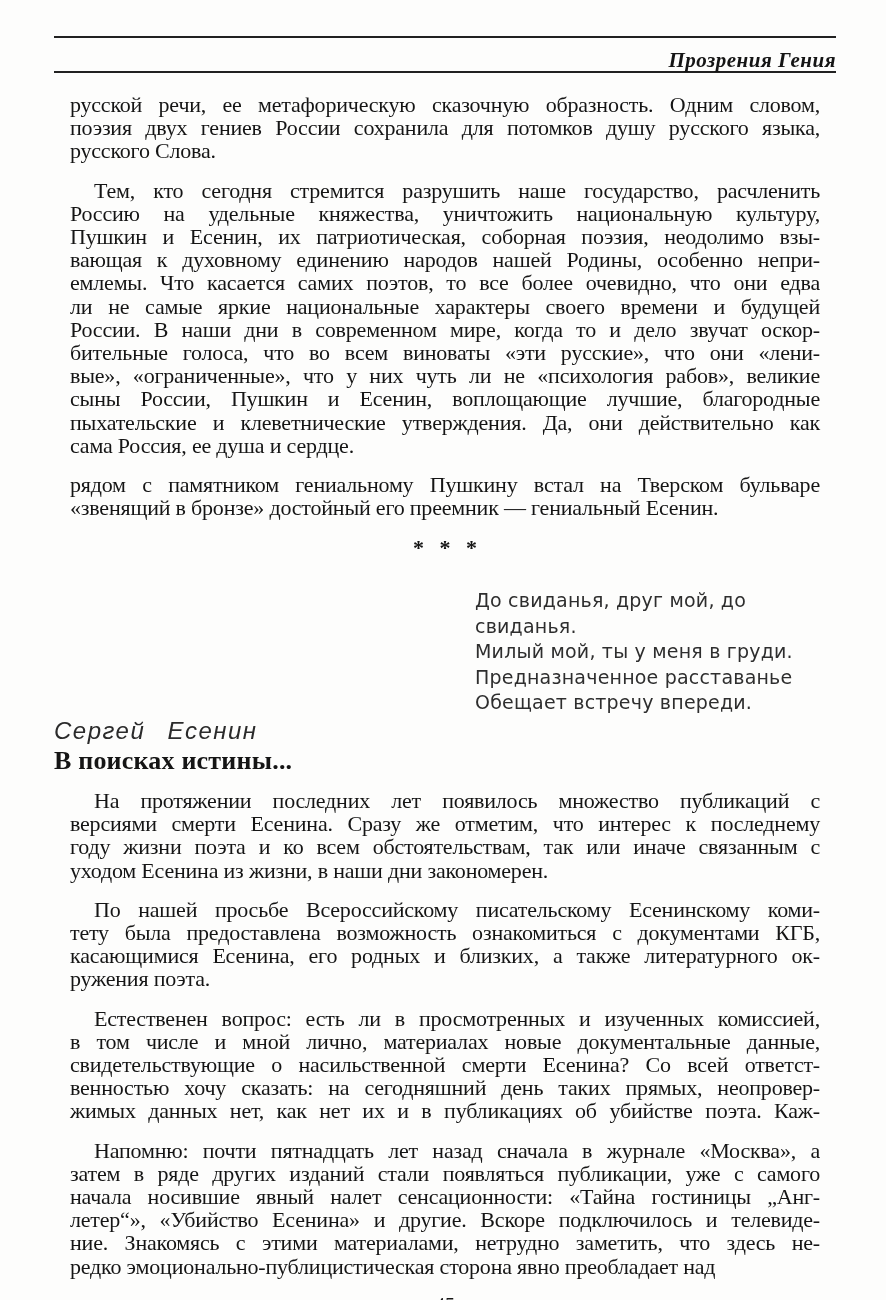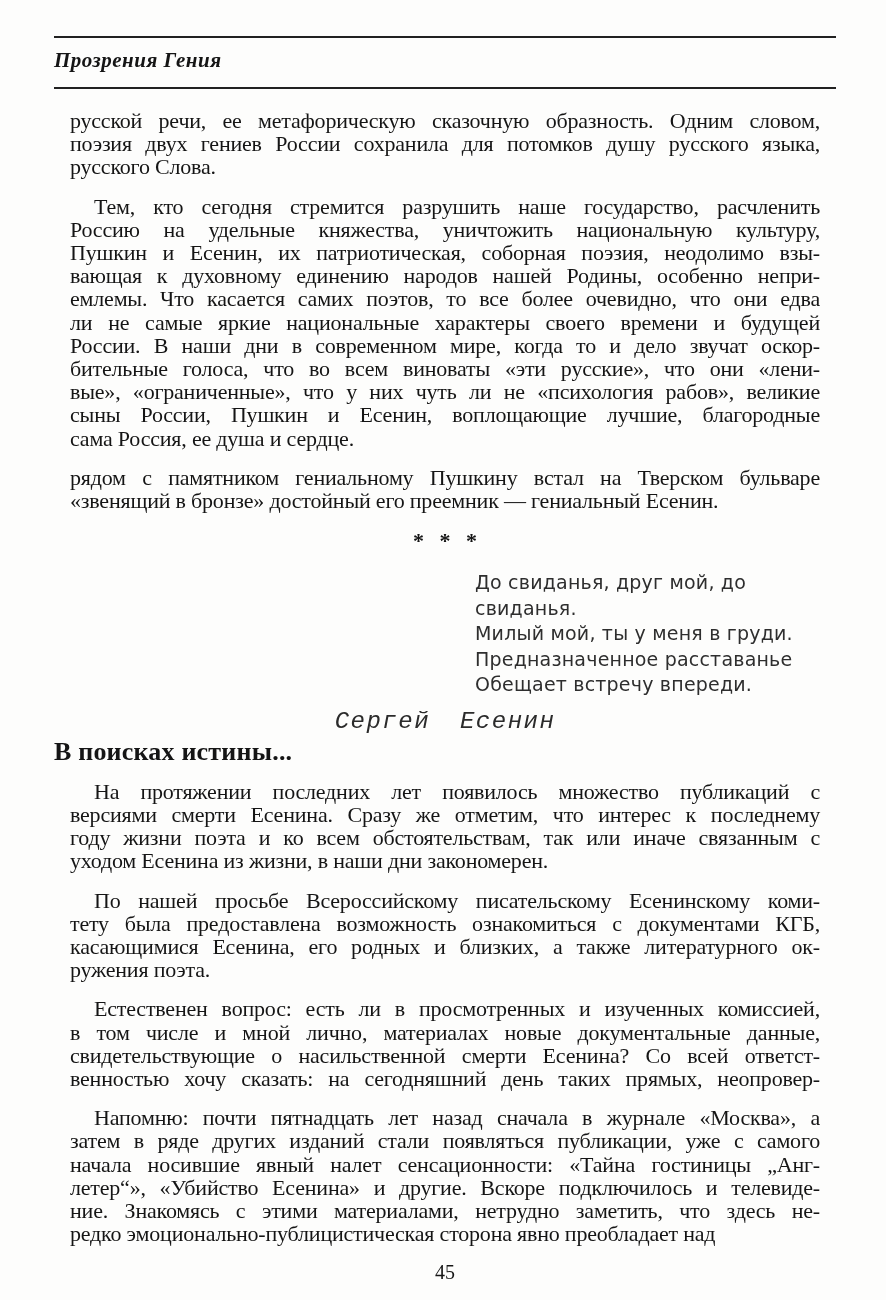--- a/index.html
+++ b/index.html
@@ -9,22 +9,22 @@
     background:#fdfdfc;
     color:#151515;
     font-family:"Liberation Serif","DejaVu Serif",serif;
     overflow:hidden;
   }
   .content{padding:36px 50px 0 54px;}
   .rule{height:2px;background:#212121;}
   .running-head{
     font-style:italic;font-weight:bold;
     font-size:21px;line-height:21px;
-    text-align:left;
-    padding:12px 0 16px 0;
+    text-align:right;
+    padding:12px 0 0 0;
     letter-spacing:0.5px;
   }
   .body-block{margin-top:20px;}
   .para{margin:16px;}
   .line{
     font-size:22px;
     line-height:23.2px;
     text-align:justify;
     text-align-last:justify;
     white-space:normal;
@@ -33,35 +33,34 @@
   .line.first{text-indent:24px;}
   .line.last{text-align-last:left;}
   .separator{
     margin-top:17px;
     text-align:center;
     font-weight:bold;
     font-size:22px;line-height:24px;
     word-spacing:10px;
   }
   .poem{
-    margin-top:17px;
+    margin-top:28px;
     margin-left:421px;
   }
   .poem-line{
     font-family:"DejaVu Sans","Liberation Sans",sans-serif;
     font-size:19px;
     line-height:25.5px;
     color:#2e2e2e;
     letter-spacing:0.2px;
   }
   .signature{
-    margin-top:9px;
-    text-align:center;
+    text-align:left;
     font-style:italic;
-    font-family:Liberation Mono, monospace;
+    font-family:Liberation Sans, sans-serif;
     font-size:24px;line-height:30px;
     color:#2b2b2b;
     letter-spacing:1.5px;
     word-spacing:14px;
   }
   .sec-heading{
     margin:3px 0 0 0;
     font-size:26px;line-height:24px;
     font-weight:bold;
     letter-spacing:0.2px;
@@ -93,20 +92,21 @@
           <div class="line first">Тем, кто сегодня стремится разрушить наше государство, расчленить</div>
           <div class="line">Россию на удельные княжества, уничтожить национальную культуру,</div>
           <div class="line">Пушкин и Есенин, их патриотическая, соборная поэзия, неодолимо взы-</div>
           <div class="line">вающая к духовному единению народов нашей Родины, особенно непри-</div>
           <div class="line">емлемы. Что касается самих поэтов, то все более очевидно, что они едва</div>
           <div class="line">ли не самые яркие национальные характеры своего времени и будущей</div>
           <div class="line">России. В наши дни в современном мире, когда то и дело звучат оскор-</div>
           <div class="line">бительные голоса, что во всем виноваты «эти русские», что они «лени-</div>
           <div class="line">вые», «ограниченные», что у них чуть ли не «психология рабов», великие</div>
           <div class="line">сыны России, Пушкин и Есенин, воплощающие лучшие, благородные</div>
+          <div class="line">пыхательские и клеветнические утверждения. Да, они действительно как</div>
           <div class="line last">сама Россия, ее душа и сердце.</div>
         </div>
         <div class="para">
           <div class="line">рядом с памятником гениальному Пушкину встал на Тверском бульваре</div>
           <div class="line last">«звенящий в бронзе» достойный его преемник — гениальный Есенин.</div>
         </div>
       </div>
 
     <div class="separator">* * *</div>
 
@@ -132,20 +132,21 @@
           <div class="line first">По нашей просьбе Всероссийскому писательскому Есенинскому коми-</div>
           <div class="line">тету была предоставлена возможность ознакомиться с документами КГБ,</div>
           <div class="line">касающимися Есенина, его родных и близких, а также литературного ок-</div>
           <div class="line last">ружения поэта.</div>
         </div>
         <div class="para">
           <div class="line first">Естественен вопрос: есть ли в просмотренных и изученных комиссией,</div>
           <div class="line">в том числе и мной лично, материалах новые документальные данные,</div>
           <div class="line">свидетельствующие о насильственной смерти Есенина? Со всей ответст-</div>
           <div class="line">венностью хочу сказать: на сегодняшний день таких прямых, неопровер-</div>
+          <div class="line">жимых данных нет, как нет их и в публикациях об убийстве поэта. Каж-</div>
         </div>
         <div class="para">
           <div class="line first">Напомню: почти пятнадцать лет назад сначала в журнале «Москва», а</div>
           <div class="line">затем в ряде других изданий стали появляться публикации, уже с самого</div>
           <div class="line">начала носившие явный налет сенсационности: «Тайна гостиницы „Анг-</div>
           <div class="line">летер“», «Убийство Есенина» и другие. Вскоре подключилось и телевиде-</div>
           <div class="line">ние. Знакомясь с этими материалами, нетрудно заметить, что здесь не-</div>
           <div class="line last">редко эмоционально-публицистическая сторона явно преобладает над</div>
         </div>
       </div>

